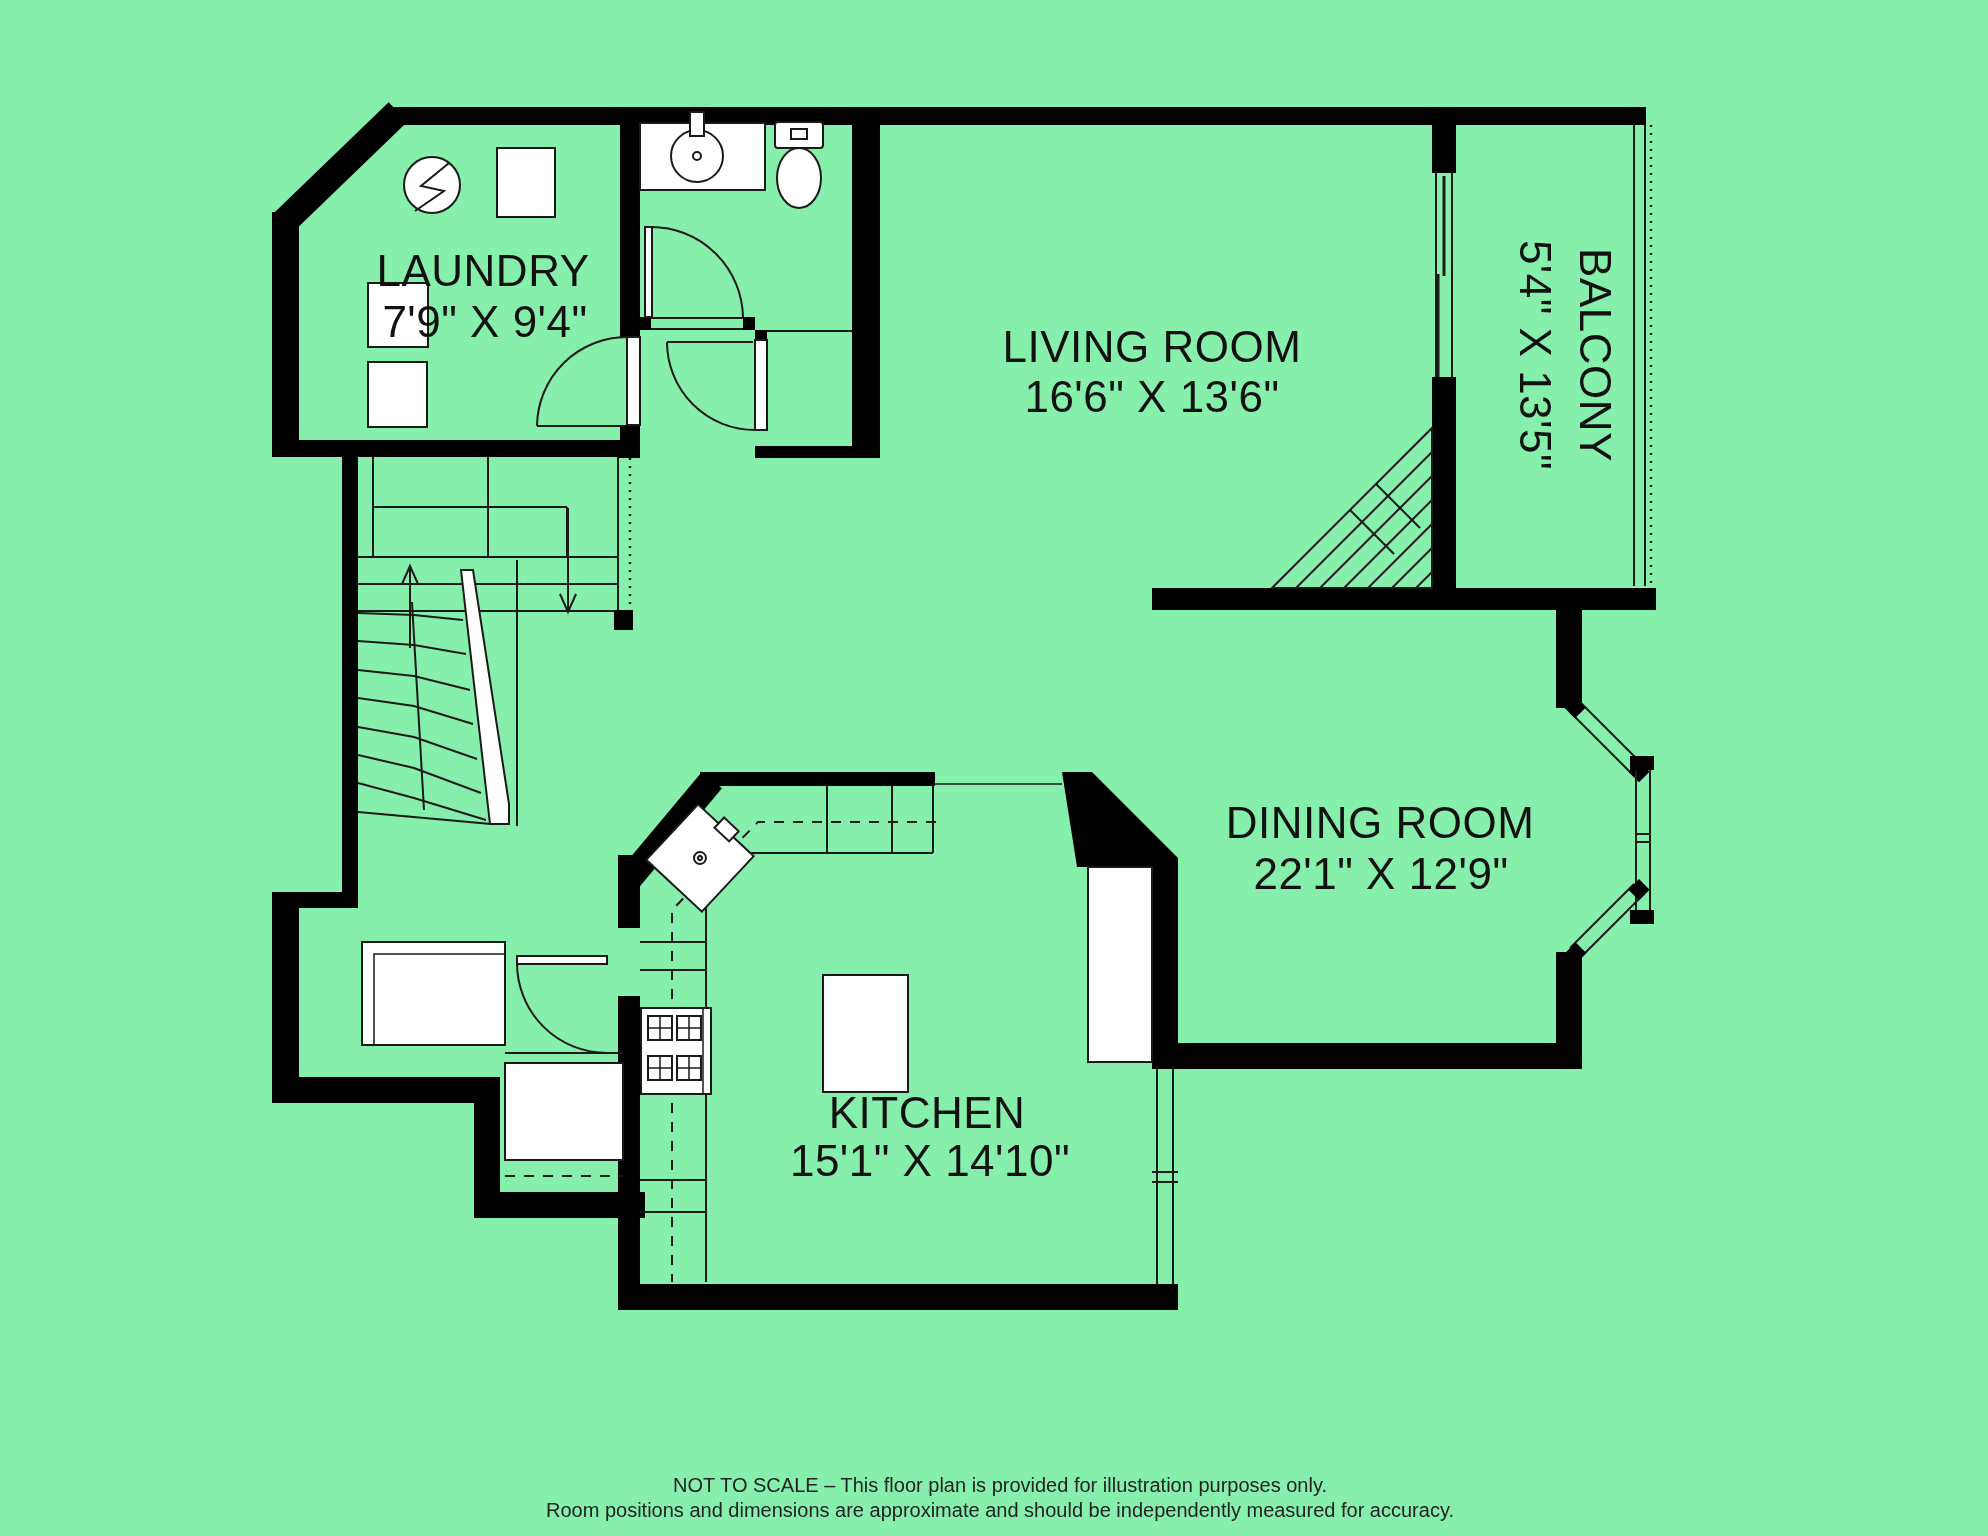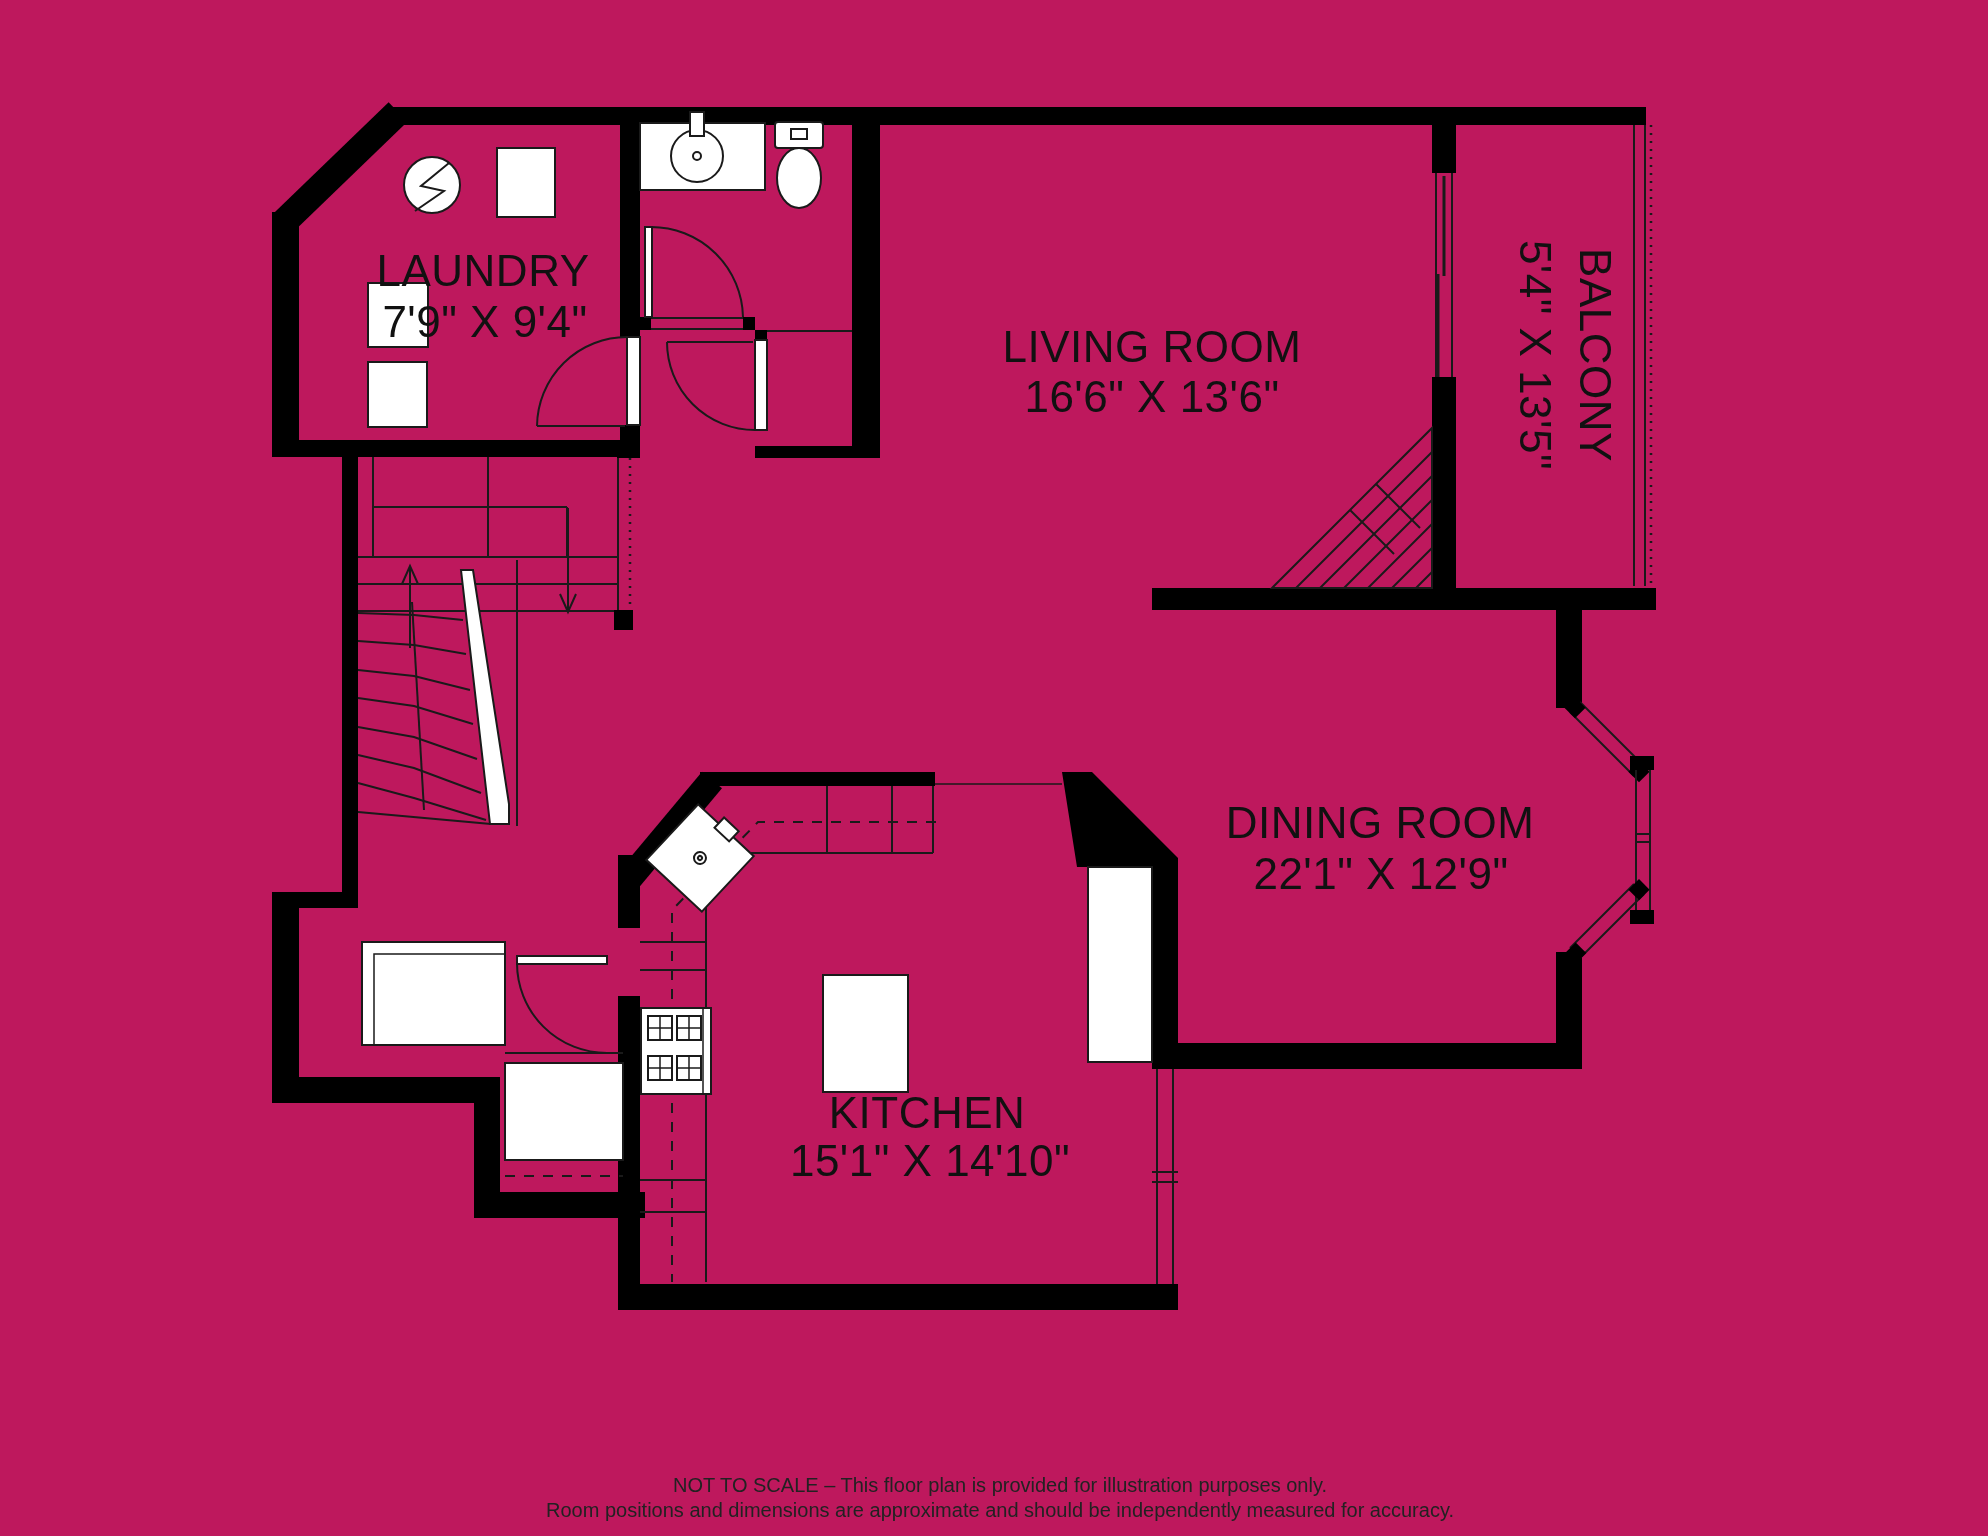--- a/index.html
+++ b/index.html
@@ -4,21 +4,21 @@
 <style>
   html, body {
     margin: 0;
     padding: 0;
     background: #ffffff;
   }
   .page {
     position: relative;
     width: 1988px;
     height: 1536px;
-    background: #be185d;
+    background: #86efac;
     font-family: "Liberation Sans", sans-serif;
   }
   svg { display: block; }
   .room-label {
     font-family: "Liberation Sans", sans-serif;
     font-size: 44px;
     fill: #111111;
     letter-spacing: 0.5px;
   }
   .footer-label {

